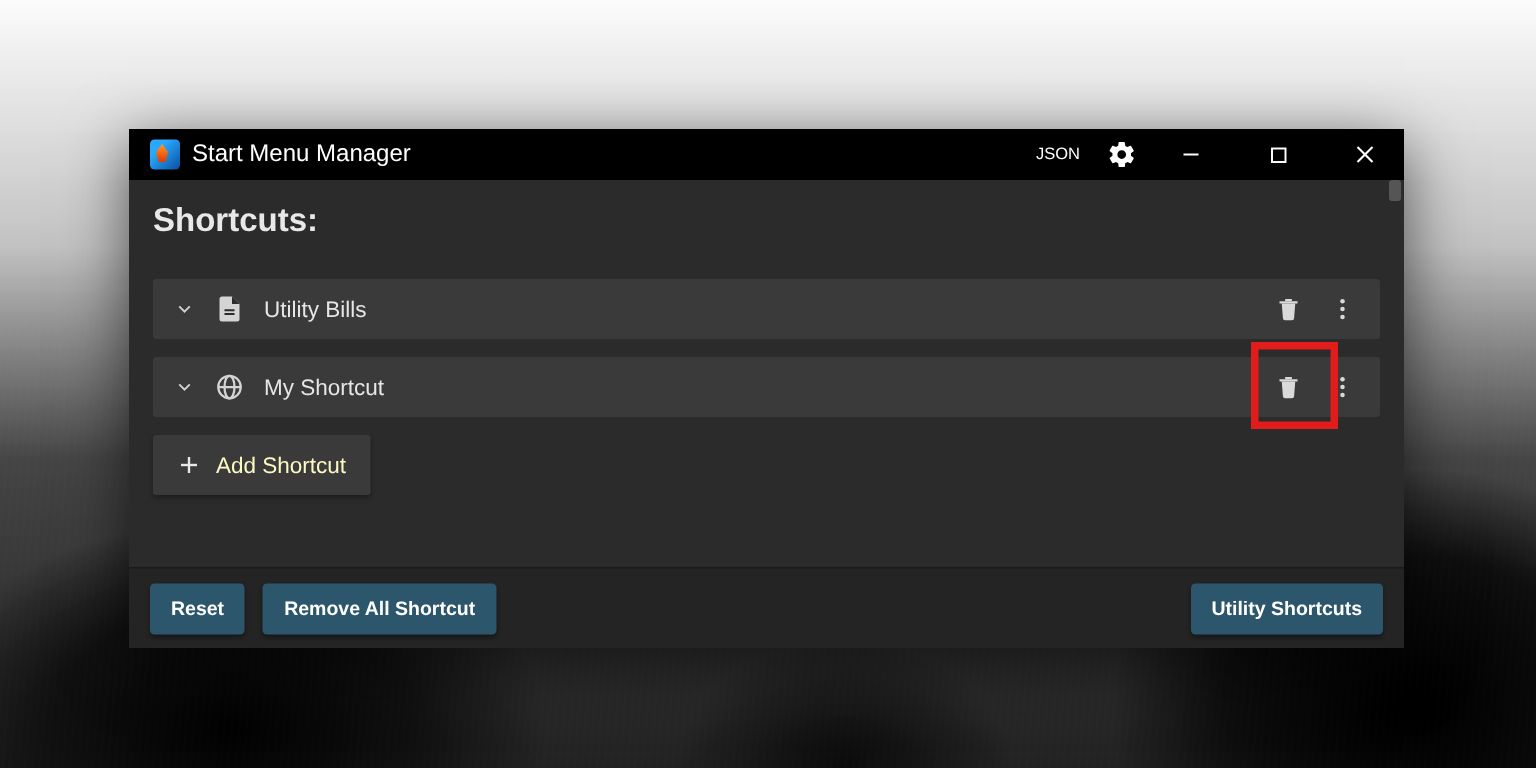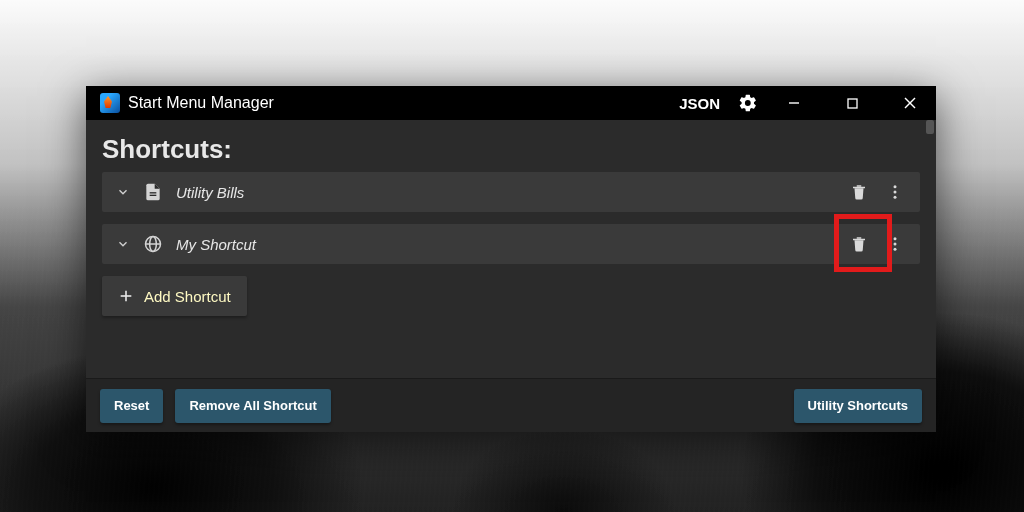--- a/index.html
+++ b/index.html
@@ -51,37 +51,36 @@
     border-radius: 3px;
     position: relative;
   }
   .app-icon::after{
     content:""; position:absolute; left:4px; top:3px; width:8px; height:12px;
     background: linear-gradient(180deg,#ff9a2a,#e03a00);
     clip-path: polygon(50% 0,100% 45%,80% 100%,20% 100%,0 45%);
   }
   .titlebar .spacer { flex: 1; }
   .title-right { display:flex; align-items:center; gap:14px; padding-right:4px;}
-  .title-right .txtbtn { font-size:15px; font-weight:700; color:#fff; padding:2px 4px; cursor:pointer;}
+  .title-right .txtbtn { font-size:11px; font-weight:400; color:#fff; padding:2px 4px; cursor:pointer;}
   .winctrl { width:44px; height:34px; display:flex; align-items:center; justify-content:center; cursor:pointer;}
   .winctrl svg{stroke:#fff;}
   .gear { width:20px; height:20px; display:flex;align-items:center;justify-content:center;cursor:pointer;}
 
   .body {
     flex:1; padding: 14px 16px 0 16px; position:relative;
     display:flex; flex-direction:column;
   }
-  .section-title { font-size:26px; font-weight:700; margin-bottom:7px;}
+  .section-title { font-size:22px; font-weight:700; margin-bottom:26px;}
 
   .row {
     height:40px; background:#3a3a3a; margin-bottom:12px;
     display:flex; align-items:center; padding:0 10px 0 12px;
     border-radius:2px; font-size:15px; color:#e6e6e6;
     position:relative;
-    font-style:italic;
   }
   .row .chev { width:18px;height:18px; margin-right:10px; display:flex;align-items:center;justify-content:center;}
   .row .type-icon{ width:22px;height:22px; margin-right:12px; display:flex;align-items:center;justify-content:center; color:#cfcfcf;}
   .row .label{ flex:1; }
   .row .act{ width:30px;height:30px; display:flex;align-items:center;justify-content:center; cursor:pointer; color:#d9d9d9;}
   .row .act + .act{ margin-left:6px;}
 
   .highlight-box {
     position:absolute; border:5px solid #e21b1b; pointer-events:none;
     width:58px; height:58px;

